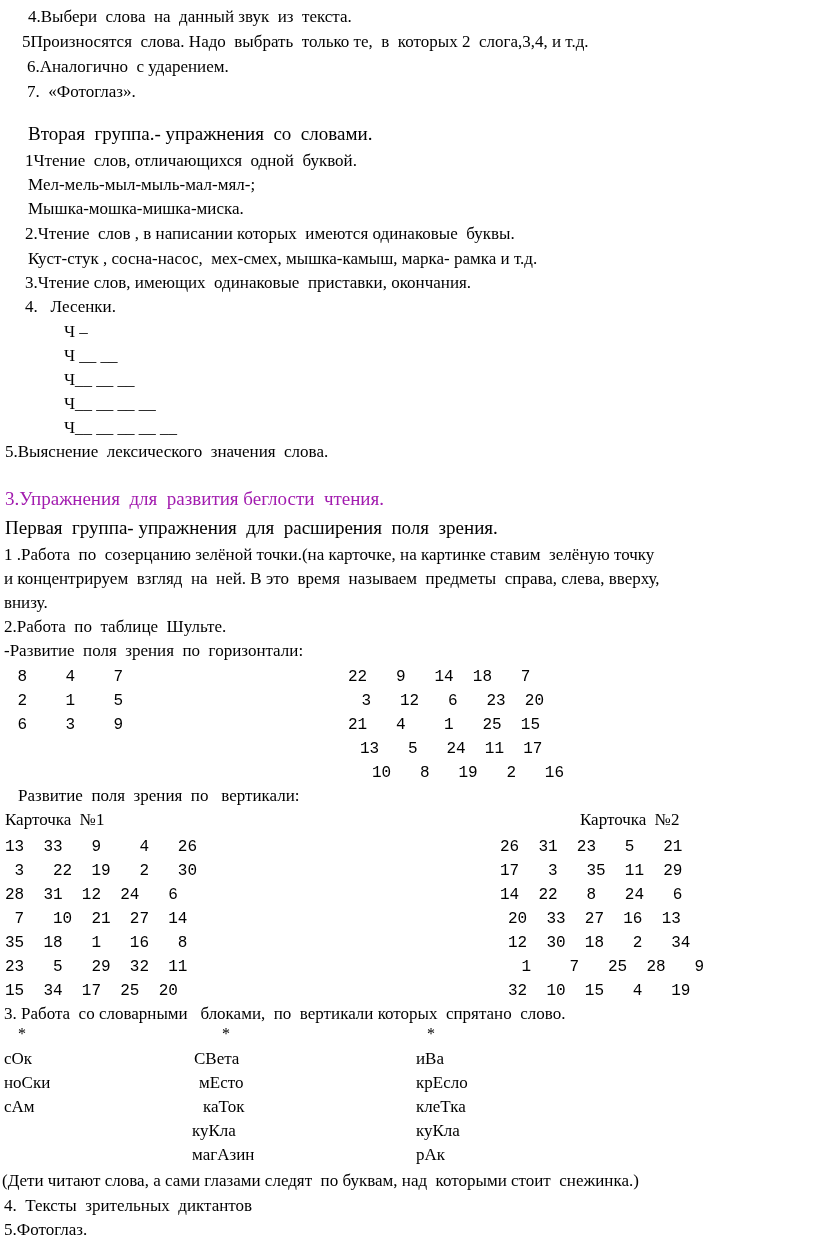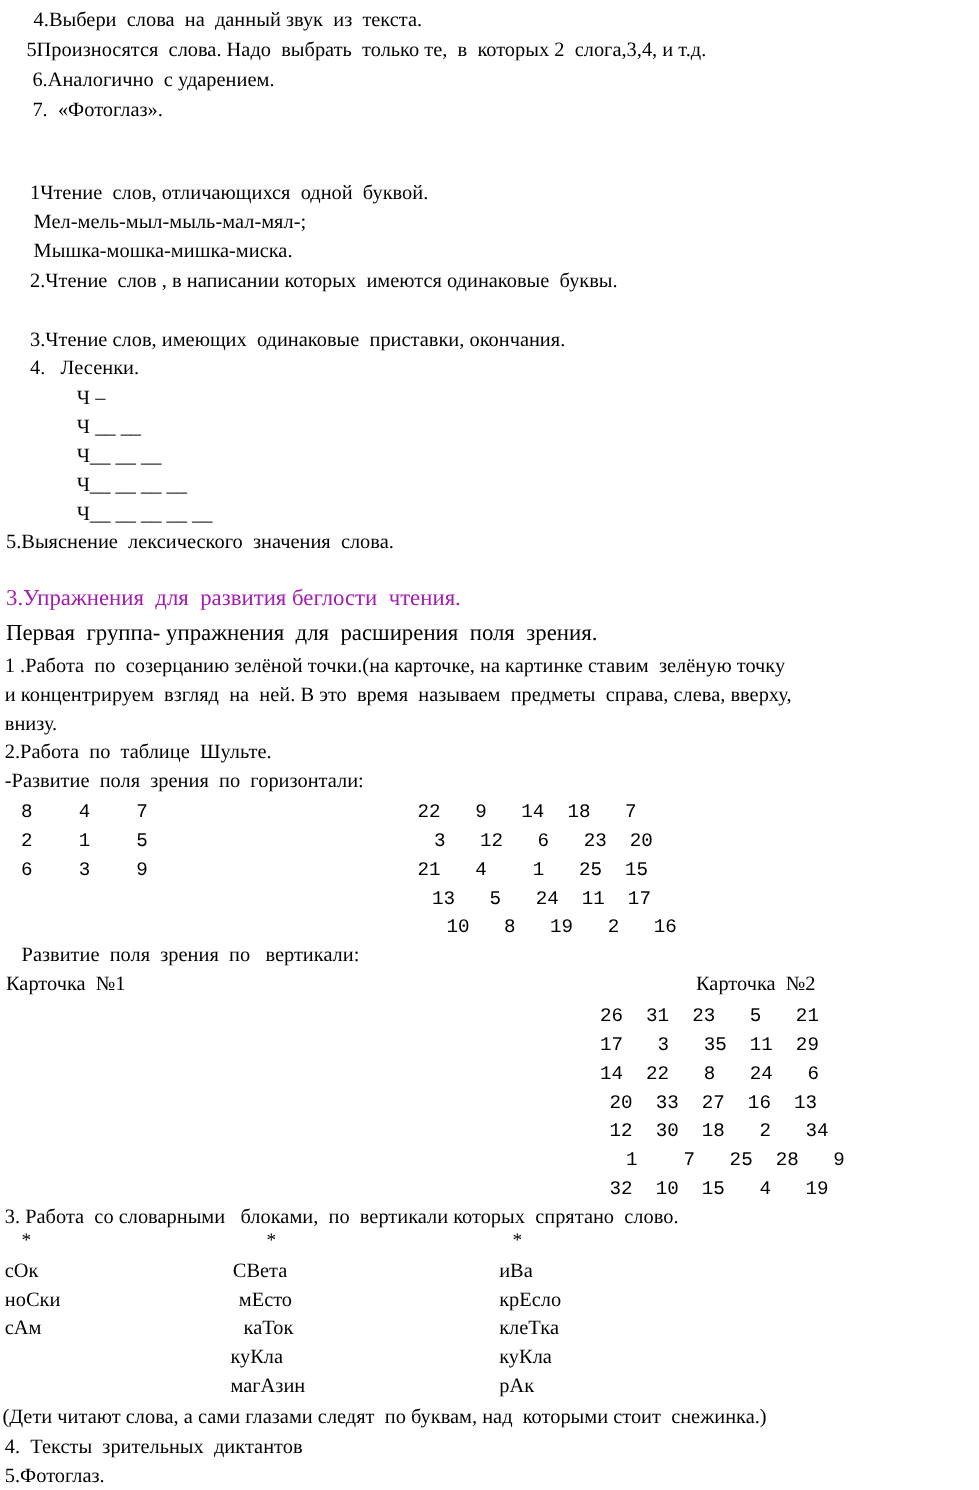--- a/index.html
+++ b/index.html
@@ -73,24 +73,26 @@
 </head>
 <body>
 
 <div class="page">
 
   <div class="ln" style="left:28px; top:8px;">4.Выбери  слова  на  данный звук  из  текста.</div>
   <div class="ln" style="left:22px; top:33px;">5Произносятся  слова. Надо  выбрать  только те,  в  которых 2  слога,3,4, и т.д.</div>
   <div class="ln" style="left:27px; top:58px;">6.Аналогично  с ударением.</div>
   <div class="ln" style="left:27px; top:83px;">7.  «Фотоглаз».</div>
 
+  <div class="ln big" style="left:28px; top:124px;">Вторая  группа.- упражнения  со  словами.</div>
   <div class="ln" style="left:25px; top:152px;">1Чтение  слов, отличающихся  одной  буквой.</div>
   <div class="ln" style="left:28px; top:176px;">Мел-мель-мыл-мыль-мал-мял-;</div>
   <div class="ln" style="left:28px; top:200px;">Мышка-мошка-мишка-миска.</div>
   <div class="ln" style="left:25px; top:225px;">2.Чтение  слов , в написании которых  имеются одинаковые  буквы.</div>
+  <div class="ln" style="left:28px; top:250px;">Куст-стук , сосна-насос,  мех-смех, мышка-камыш, марка- рамка и т.д.</div>
   <div class="ln" style="left:25px; top:274px;">3.Чтение слов, имеющих  одинаковые  приставки, окончания.</div>
   <div class="ln" style="left:25px; top:298px;">4.   Лесенки.</div>
 
   <div class="ladder" style="left:64px; top:323px;">Ч –</div>
   <div class="ladder" style="left:64px; top:347px;">Ч __ __</div>
   <div class="ladder" style="left:64px; top:371px;">Ч__ __ __</div>
   <div class="ladder" style="left:64px; top:395px;">Ч__ __ __ __</div>
   <div class="ladder" style="left:64px; top:419px;">Ч__ __ __ __ __</div>
 
   <div class="ln" style="left:5px; top:443px;">5.Выяснение  лексического  значения  слова.</div>
@@ -114,20 +116,29 @@
     <div class="row" style="padding-left:4px;"> 3   12   6   23  20</div>
     <div class="row">21   4    1   25  15</div>
     <div class="row" style="padding-left:12px;">13   5   24  11  17</div>
     <div class="row" style="padding-left:24px;">10   8   19   2   16</div>
   </div>
 
   <div class="ln" style="left:18px; top:787px;">Развитие  поля  зрения  по   вертикали:</div>
   <div class="hdr" style="left:5px; top:811px;">Карточка  №1</div>
   <div class="hdr" style="left:580px; top:811px;">Карточка  №2</div>
 
+  <div class="tbl" style="left:5px; top:835px;">
+    <div class="row">13  33   9    4   26</div>
+    <div class="row"> 3   22  19   2   30</div>
+    <div class="row">28  31  12  24   6 </div>
+    <div class="row"> 7   10  21  27  14</div>
+    <div class="row">35  18   1   16   8 </div>
+    <div class="row">23   5   29  32  11</div>
+    <div class="row">15  34  17  25  20</div>
+  </div>
 
   <div class="tbl" style="left:500px; top:835px;">
     <div class="row">26  31  23   5   21</div>
     <div class="row">17   3   35  11  29</div>
     <div class="row">14  22   8   24   6 </div>
     <div class="row" style="padding-left:8px;">20  33  27  16  13</div>
     <div class="row" style="padding-left:8px;">12  30  18   2   34</div>
     <div class="row" style="padding-left:12px;"> 1    7   25  28   9 </div>
     <div class="row" style="padding-left:8px;">32  10  15   4   19</div>
   </div>

